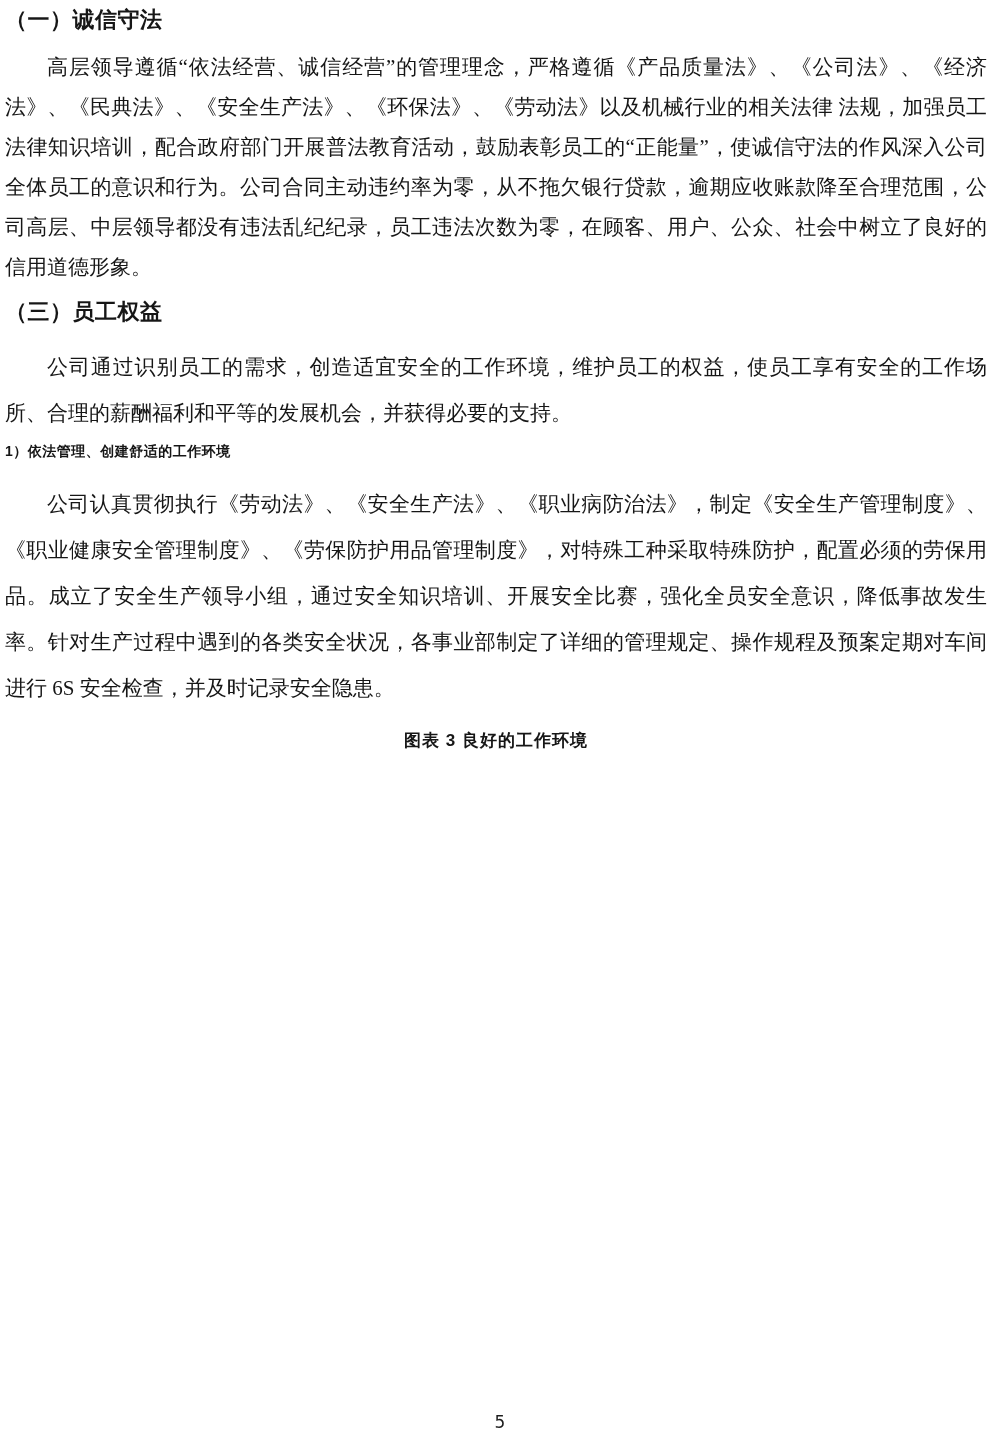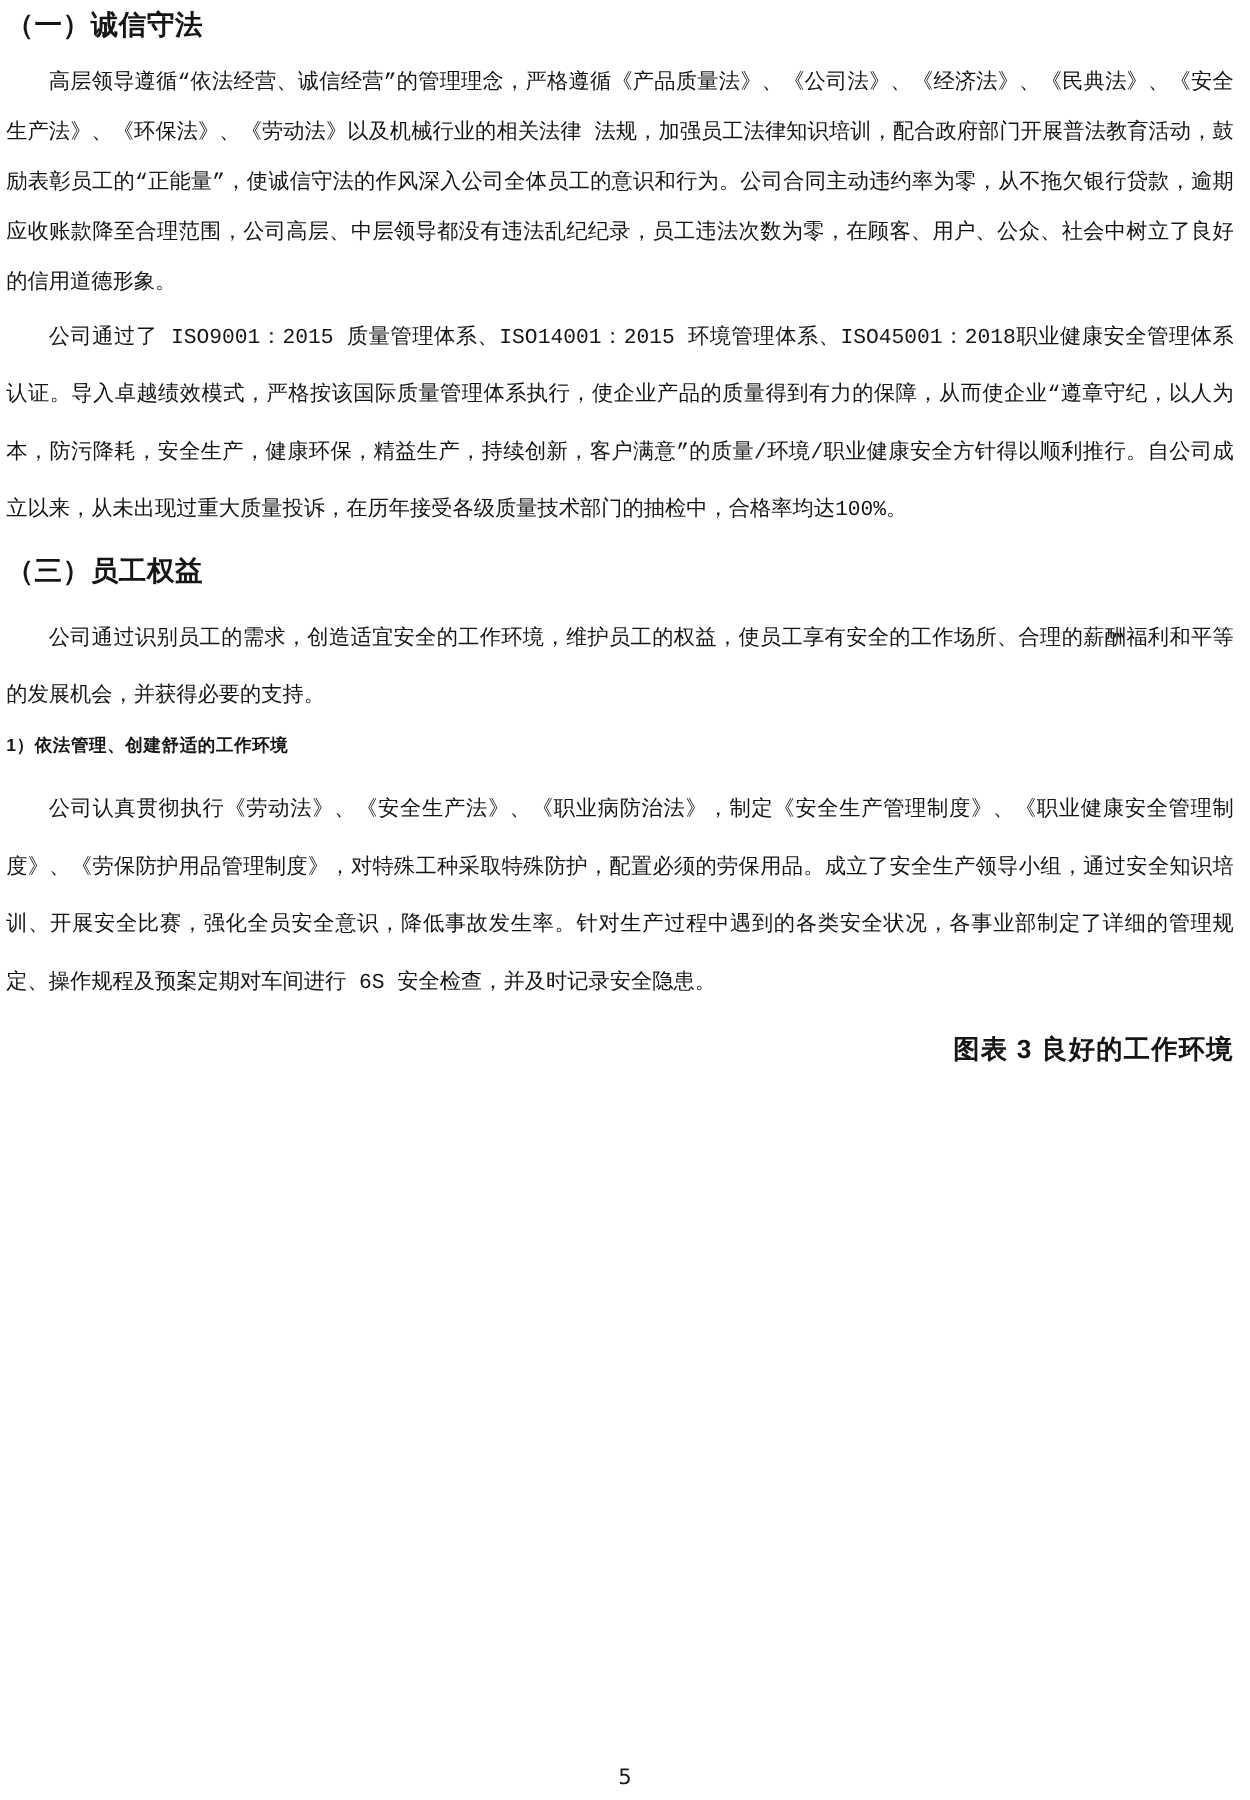--- a/index.html
+++ b/index.html
@@ -39,41 +39,40 @@
   .heading-c { margin: 10px 0 17px 0; }
   .sub-heading {
     font-family: "Liberation Sans", "DejaVu Sans", sans-serif;
     font-size: 14px;
     font-weight: bold;
     line-height: 30px;
     margin: 0 0 15px 0;
     letter-spacing: 0.5px;
   }
   .body-para {
-    font-size: 17px;
+    font-size: 21px;
     text-align: justify;
     text-justify: inter-ideograph;
     text-indent: 2em;
     margin: 0;
     word-break: break-all;
-    font-family: Liberation Mono, monospace;
   }
   .lh40 { line-height: 40px; }
   .lh46 { line-height: 46px; }
   .para-integrity { margin: 0 0 1px 0; }
   .para-quality-1 { margin: 0 0 7px 0; }
   .para-quality-2 { margin: 0; }
   .para-employee  { margin: 0; }
   .para-sub       { margin: 0; }
   .figure-caption {
     font-family: "Liberation Sans", "DejaVu Sans", sans-serif;
-    font-size: 21px;
+    font-size: 17px;
     font-weight: bold;
     line-height: 32px;
-    text-align: right;
+    text-align: center;
     margin: 14px 0 0 0;
     letter-spacing: 1px;
   }
   .page-footer {
     position: absolute;
     left: 0;
     right: 0;
     top: 1412px;
     text-align: center;
     font-family: "DejaVu Sans", "Liberation Sans", sans-serif;
@@ -86,21 +85,20 @@
 
 <div class="doc">
 
 
   <h2 class="section-heading heading-a">（一）诚信守法</h2>
 
   <p class="body-para lh40 para-integrity">高层领导遵循“依法经营、诚信经营”的管理理念，严格遵循《产品质量法》、《公司法》、《经济法》、《民典法》、《安全生产法》、《环保法》、《劳动法》以及机械行业的相关法律 法规，加强员工法律知识培训，配合政府部门开展普法教育活动，鼓励表彰员工的“正能量”，使诚信守法的作风深入公司全体员工的意识和行为。公司合同主动违约率为零，从不拖欠银行贷款，逾期应收账款降至合理范围，公司高层、中层领导都没有违法乱纪纪录，员工违法次数为零，在顾客、用户、公众、社会中树立了良好的信用道德形象。</p>
 
 
 
-  <p class="body-para lh46 para-quality-2">公司通过了 ISO9001：2015 质量管理体系、ISO14001：2015 环境管理体系、ISO45001：2018职业健康安全管理体系认证。导入卓越绩效模式，严格按该国际质量管理体系执行，使企业产品的质量得到有力的保障，从而使企业“遵章守纪，以人为本，防污降耗，安全生产，健康环保，精益生产，持续创新，客户满意”的质量/环境/职业健康安全方针得以顺利推行。自公司成立以来，从未出现过重大质量投诉，在历年接受各级质量技术部门的抽检中，合格率均达100%。</p>
 
   <h2 class="section-heading heading-c">（三）员工权益</h2>
 
   <p class="body-para lh46 para-employee">公司通过识别员工的需求，创造适宜安全的工作环境，维护员工的权益，使员工享有安全的工作场所、合理的薪酬福利和平等的发展机会，并获得必要的支持。</p>
 
   <h3 class="sub-heading">1）依法管理、创建舒适的工作环境</h3>
 
   <p class="body-para lh46 para-sub">公司认真贯彻执行《劳动法》、《安全生产法》、《职业病防治法》，制定《安全生产管理制度》、《职业健康安全管理制度》、《劳保防护用品管理制度》，对特殊工种采取特殊防护，配置必须的劳保用品。成立了安全生产领导小组，通过安全知识培训、开展安全比赛，强化全员安全意识，降低事故发生率。针对生产过程中遇到的各类安全状况，各事业部制定了详细的管理规定、操作规程及预案定期对车间进行 6S 安全检查，并及时记录安全隐患。</p>
 
   <div class="figure-caption">图表 3 良好的工作环境</div>

